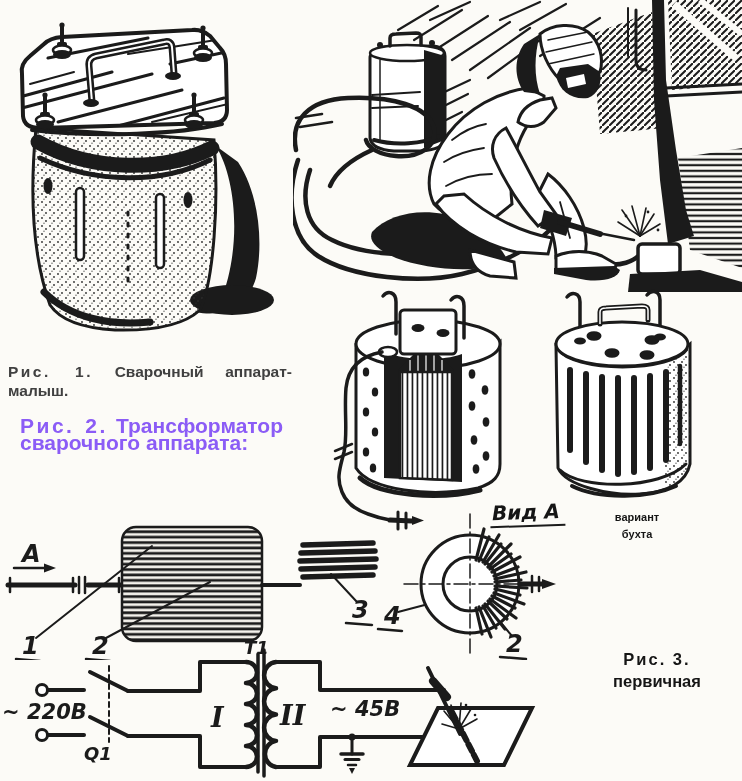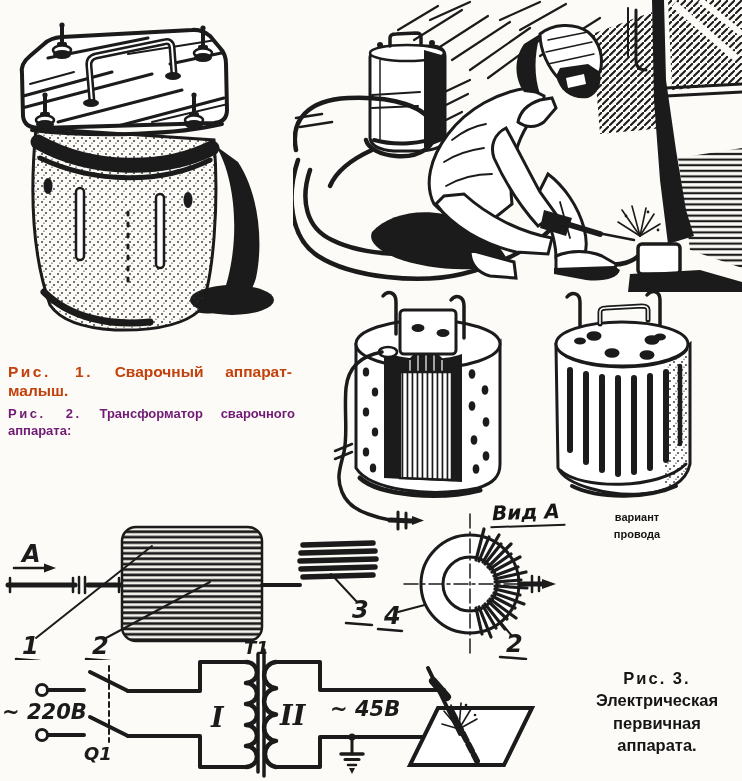--- a/index.html
+++ b/index.html
@@ -3,22 +3,22 @@
 <meta charset="utf-8">
 <style>
   html,body{margin:0;padding:0}
   .page{position:relative;width:742px;height:781px;background:#fcfbf7;overflow:hidden;
         font-family:"Liberation Sans",sans-serif;color:#1b1b1b}
   .abs{position:absolute}
   svg{display:block}
   svg *{vector-effect:none}
   .st{stroke:#1b1b1b;fill:none;stroke-linecap:round;stroke-linejoin:round}
   .fW{fill:#fff}.fK{fill:#1b1b1b}
-  .cap{font-weight:700;font-size:15.5px;line-height:19px;text-align:justify;margin:0;color:#c2410c}
-  .cap2{font-weight:700;font-size:13px;line-height:17px;text-align:justify;margin:0;color:#701a75}
+  .cap{font-weight:700;font-size:15.5px;line-height:19px;text-align:justify;margin:0;color:#404040}
+  .cap2{font-weight:700;font-size:21px;line-height:17px;text-align:justify;margin:12px;color:#8b5cf6}
   .cap-label{letter-spacing:2.5px;white-space:nowrap}
   .hand{font:italic 700 24px "DejaVu Sans",sans-serif;fill:#1b1b1b}
   .hand18{font:italic 700 18px "DejaVu Sans",sans-serif;fill:#1b1b1b}
   .hand21{font:italic 700 21px "DejaVu Sans",sans-serif;fill:#1b1b1b}
   .roman{font:italic 700 27px "DejaVu Serif",serif;fill:#1b1b1b}
   .vida{font:italic 700 20px "DejaVu Sans",sans-serif;border-bottom:2.5px solid #1b1b1b;
         padding:0 5px 1px 2px;transform:rotate(-2deg);display:inline-block;color:#151515}
   .coverCap{font-weight:700;font-size:11px;line-height:16.5px;text-align:center;color:#151515}
   .fig3cap{font-weight:700;font-size:16.5px;line-height:22.4px;text-align:center;color:#151515}
   .fig3cap .lbl{letter-spacing:2px}
@@ -439,23 +439,21 @@
     <p class="cap2"><span class="cap-label">Рис. 2.</span>
       <span>Трансформатор сварочного аппарата:</span></p>
   </div>
 
   <div class="abs" style="left:490px;top:500px">
     <span class="vida">Вид А</span>
   </div>
 
   <div class="abs coverCap" style="left:588px;top:509px;width:98px">
     <span style="display:block">вариант</span>
-    <span style="display:block">провода</span>
+    <span style="display:block">бухта</span>
   </div>
 
-  <div class="abs fig3cap" style="left:574px;top:667px;width:166px">
+  <div class="abs fig3cap" style="left:574px;top:648px;width:166px">
     <div class="lbl">Рис. 3.</div>
-    <div>Электрическая</div>
     <div>первичная</div>
-    <div>аппарата.</div>
   </div>
 
 </div>
 
 </body></html>

